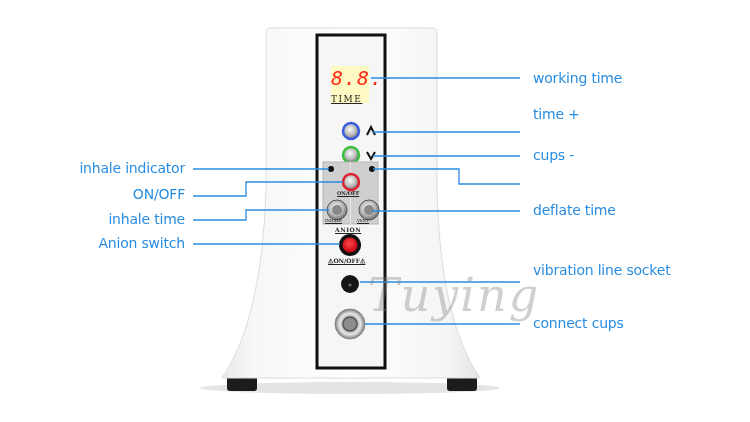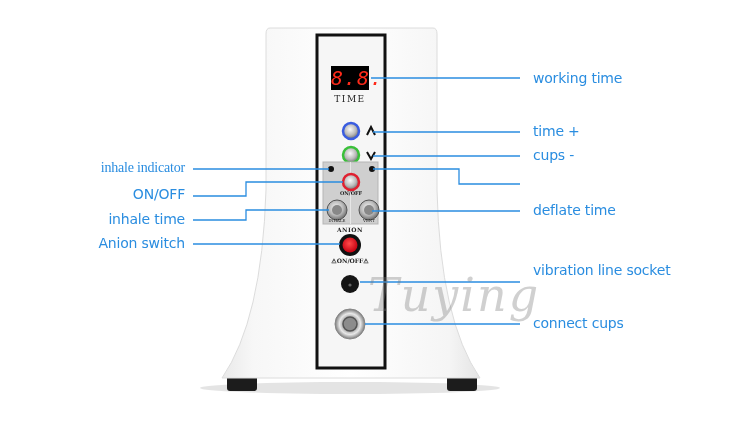--- a/index.html
+++ b/index.html
@@ -1,22 +1,22 @@
 <!DOCTYPE html>
 <html><head>
 <meta charset="utf-8">
 <style>
   html,body{margin:0;padding:0;background:#ffffff;}
   body{width:750px;height:422px;position:relative;overflow:hidden;font-family:"DejaVu Sans","Liberation Sans",sans-serif;}
   .stage{position:absolute;left:0;top:0;width:750px;height:422px;}
   .label{position:absolute;color:#2a8de0;font-size:14px;line-height:20px;white-space:nowrap;letter-spacing:-0.2px;}
   .label.left{text-align:right;}
-  .panel-text{position:absolute;font-family:"DejaVu Serif","Liberation Serif",serif;color:#222;white-space:nowrap;text-align:center;}
+  .panel-text{position:absolute;font-family:"DejaVu Serif","Liberation Serif",serif;color:#222;white-space:nowrap;text-align:left;text-decoration:underline;}
   .watermark{position:absolute;left:368px;top:268px;font-family:"DejaVu Serif","Liberation Serif",serif;font-style:italic;font-size:46px;color:rgba(120,120,120,0.35);letter-spacing:2px;}
-  .digits{position:absolute;left:331px;top:66px;width:38px;height:24px;background:#000000;color:#ff2a1a;font-family:"DejaVu Sans Mono","Liberation Mono",monospace;font-size:20px;line-height:24px;text-align:right;letter-spacing:1px;font-style:italic;}
+  .digits{position:absolute;left:331px;top:66px;width:38px;height:37px;background:#fef9c3;color:#ff2a1a;font-family:"DejaVu Sans Mono","Liberation Mono",monospace;font-size:20px;line-height:24px;text-align:right;letter-spacing:1px;font-style:italic;}
 </style>
 </head>
 <body>
 
 <div class="stage">
 
   <svg width="750" height="422" viewBox="0 0 750 422" style="position:absolute;left:0;top:0">
     <defs>
       <linearGradient id="bodyGrad" x1="0" x2="1" y1="0" y2="0">
         <stop offset="0" stop-color="#e9e9e9"></stop>
@@ -100,23 +100,23 @@
 
   <div class="panel-text" style="left:337px;top:190px;width:28px;font-size:5px;font-weight:bold;">ON/OFF</div>
   <div class="panel-text" style="left:325px;top:218px;width:24px;font-size:4px;">INHALE</div>
   <div class="panel-text" style="left:357px;top:218px;width:24px;font-size:4px;">VENT</div>
   <div class="panel-text" style="left:335px;top:226px;width:30px;font-size:6px;font-weight:bold;letter-spacing:0.5px;">ANION</div>
   <div class="panel-text" style="left:328px;top:257px;width:44px;font-size:6px;font-weight:bold;">⚠ON/OFF⚠</div>
 
   <div class="watermark">Tuying</div>
 
   <div class="label" style="left:533px;top:68px;">working time</div>
-  <div class="label" style="left:533px;top:121px;">time +</div>
+  <div class="label" style="left:533px;top:104px;">time +</div>
   <div class="label" style="left:533px;top:145px;">cups -</div>
   <div class="label" style="left:533px;top:200px;">deflate time</div>
   <div class="label" style="left:533px;top:260px;">vibration line socket</div>
   <div class="label" style="left:533px;top:313px;">connect cups</div>
 
-  <div class="label left" style="right:565px;top:158px;font-family:Liberation Serif, serif;">inhale indicator</div>
+  <div class="label left" style="right:565px;top:158px;">inhale indicator</div>
   <div class="label left" style="right:565px;top:184px;">ON/OFF</div>
   <div class="label left" style="right:565px;top:233px;">Anion switch</div>
   <div class="label left" style="right:565px;top:209px;">inhale time</div>
 </div>
 
 </body></html>

